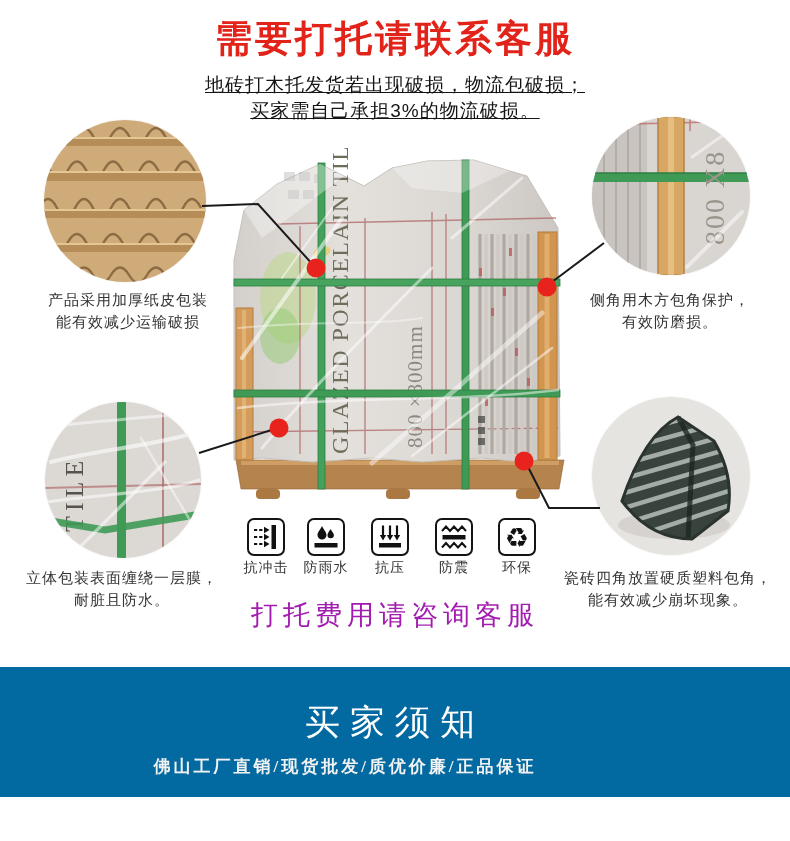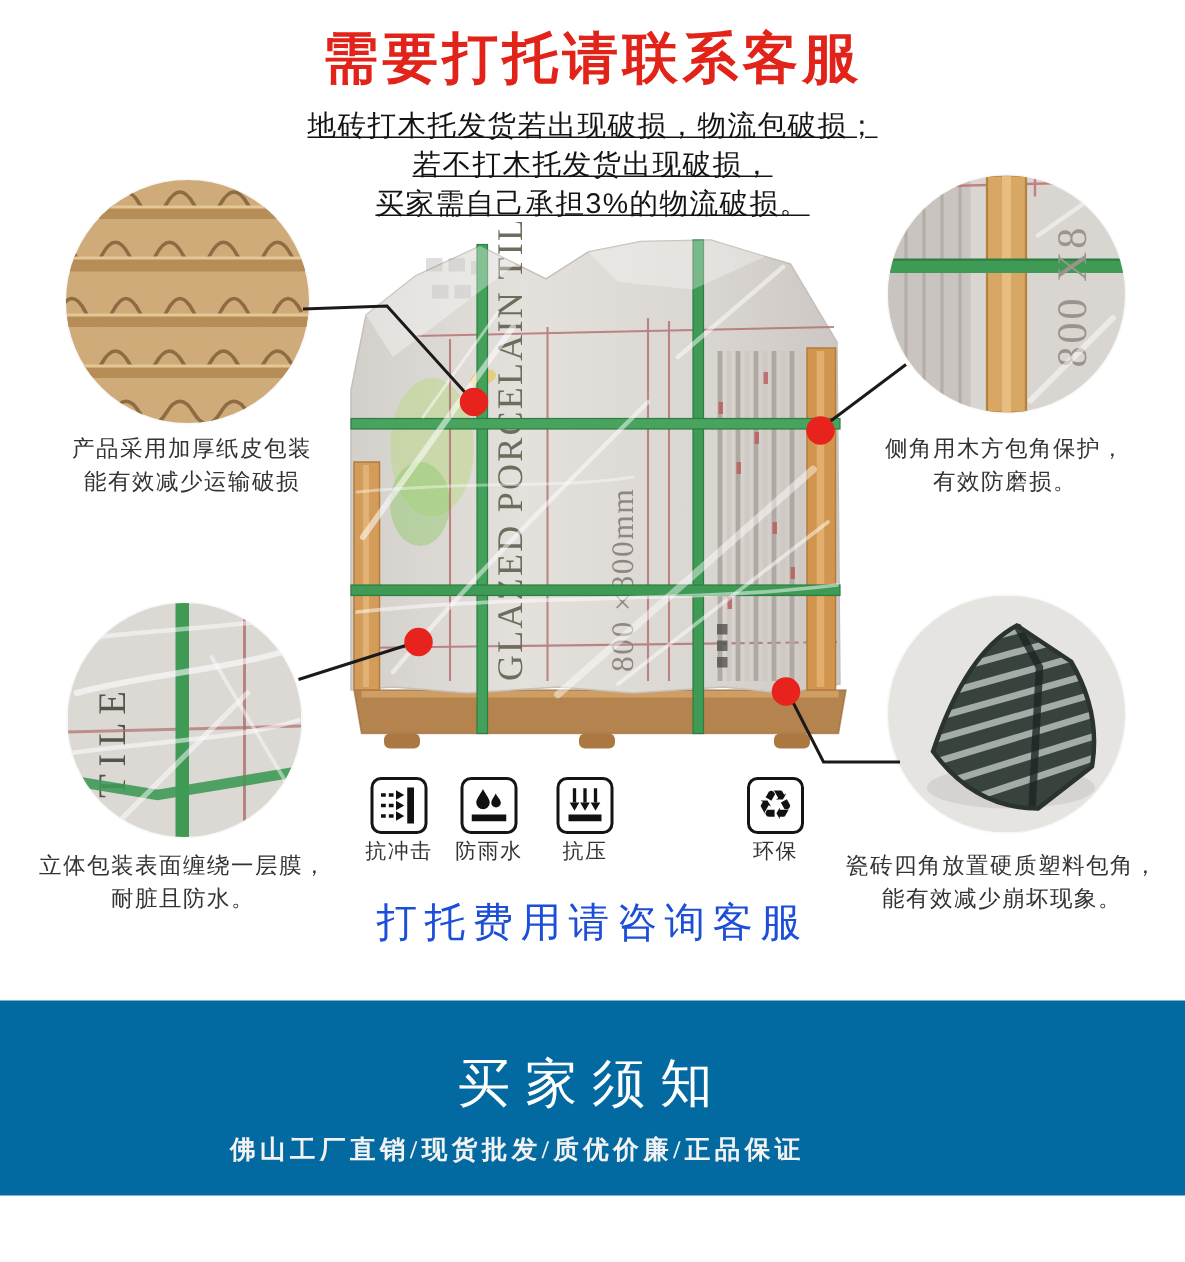--- a/index.html
+++ b/index.html
@@ -31,38 +31,37 @@
   .features{position:absolute;left:0;top:518px;width:790px;height:68px;}
   .feature{position:absolute;width:66px;text-align:center;}
   .feature .box{width:38px;height:38px;border:2px solid #141414;border-radius:7px;
     margin:0 auto;display:flex;align-items:center;justify-content:center;background:#fff;box-sizing:border-box;}
   .feature .box svg{display:block;}
   .feature .lbl{margin-top:3px;font-size:14px;color:#333;letter-spacing:1px;}
   .glyph-eco{font-size:27px;line-height:27px;color:#111;font-family:"DejaVu Sans",sans-serif;}
   #f1{left:233px;} #f2{left:293px;} #f3{left:357px;} #f4{left:421px;} #f5{left:484px;}
 
   .fee-note{position:absolute;top:597px;left:0;width:790px;text-align:center;
-    font-size:27px;color:#1d4ed8;letter-spacing:5px;}
+    font-size:27px;color:#a21caf;letter-spacing:5px;}
 
   .banner{position:absolute;left:0;top:667px;width:790px;height:130px;background:#0369a1;padding-left:31px;}
   .banner-title{position:absolute;top:32px;left:0;width:790px;text-align:center;color:#ffffff;
     font-family:"Liberation Serif","DejaVu Serif",serif;font-size:35px;letter-spacing:10px;font-weight:400;}
   .banner-sub{position:absolute;top:88px;left:0;width:690px;text-align:center;color:#f2f2f2;
     font-family:"Liberation Serif","DejaVu Serif",serif;font-size:17px;letter-spacing:3px;font-weight:700;}
 </style>
 </head>
 <body>
 
 <div id="stage">
 
   <div class="page-title">需要打托请联系客服</div>
 
   <div class="intro">
     <div>地砖打木托发货若出现破损，物流包破损；</div>
-    <div>若不打木托发货出现破损，</div>
     <div>买家需自己承担3%的物流破损。</div>
   </div>
 
   <div class="callout-circle" id="c1">
     <svg viewBox="0 0 162 162">
       <rect width="162" height="162" fill="#cfab7a"></rect>
       <g stroke="#83613a" stroke-width="2.4" fill="none" opacity="0.85">
         <path d="M-5 16 q9 -16 18 0 t18 0 t18 0 t18 0 t18 0 t18 0 t18 0 t18 0 t18 0"></path>
         <path d="M-12 50 q9 -17 18 0 t18 0 t18 0 t18 0 t18 0 t18 0 t18 0 t18 0 t18 0 t18 0"></path>
         <path d="M-5 88 q9 -18 18 0 t18 0 t18 0 t18 0 t18 0 t18 0 t18 0 t18 0 t18 0"></path>
@@ -327,20 +326,30 @@
           <g fill="#111">
             <polygon points="4.8,13 11.2,13 8,18.5"></polygon>
             <polygon points="11.8,13 18.2,13 15,18.5"></polygon>
             <polygon points="18.8,13 25.2,13 22,18.5"></polygon>
           </g>
           <rect x="4" y="21" width="22" height="4.5" fill="#111"></rect>
         </svg>
       </div>
       <div class="lbl">抗压</div>
     </div>
+    <div class="feature" id="f4">
+      <div class="box">
+        <svg width="30" height="30" viewBox="0 0 30 30">
+          <polyline points="3,9 7,4.5 11,9 15,4.5 19,9 23,4.5 27,9" stroke="#111" stroke-width="2" fill="none"></polyline>
+          <rect x="3.5" y="13" width="23" height="4.5" fill="#111"></rect>
+          <polyline points="3,25.5 7,21 11,25.5 15,21 19,25.5 23,21 27,25.5" stroke="#111" stroke-width="2" fill="none"></polyline>
+        </svg>
+      </div>
+      <div class="lbl">防震</div>
+    </div>
     <div class="feature" id="f5">
       <div class="box">
         <div class="glyph-eco">♻</div>
       </div>
       <div class="lbl">环保</div>
     </div>
   </div>
 
   <div class="fee-note">打托费用请咨询客服</div>
 

